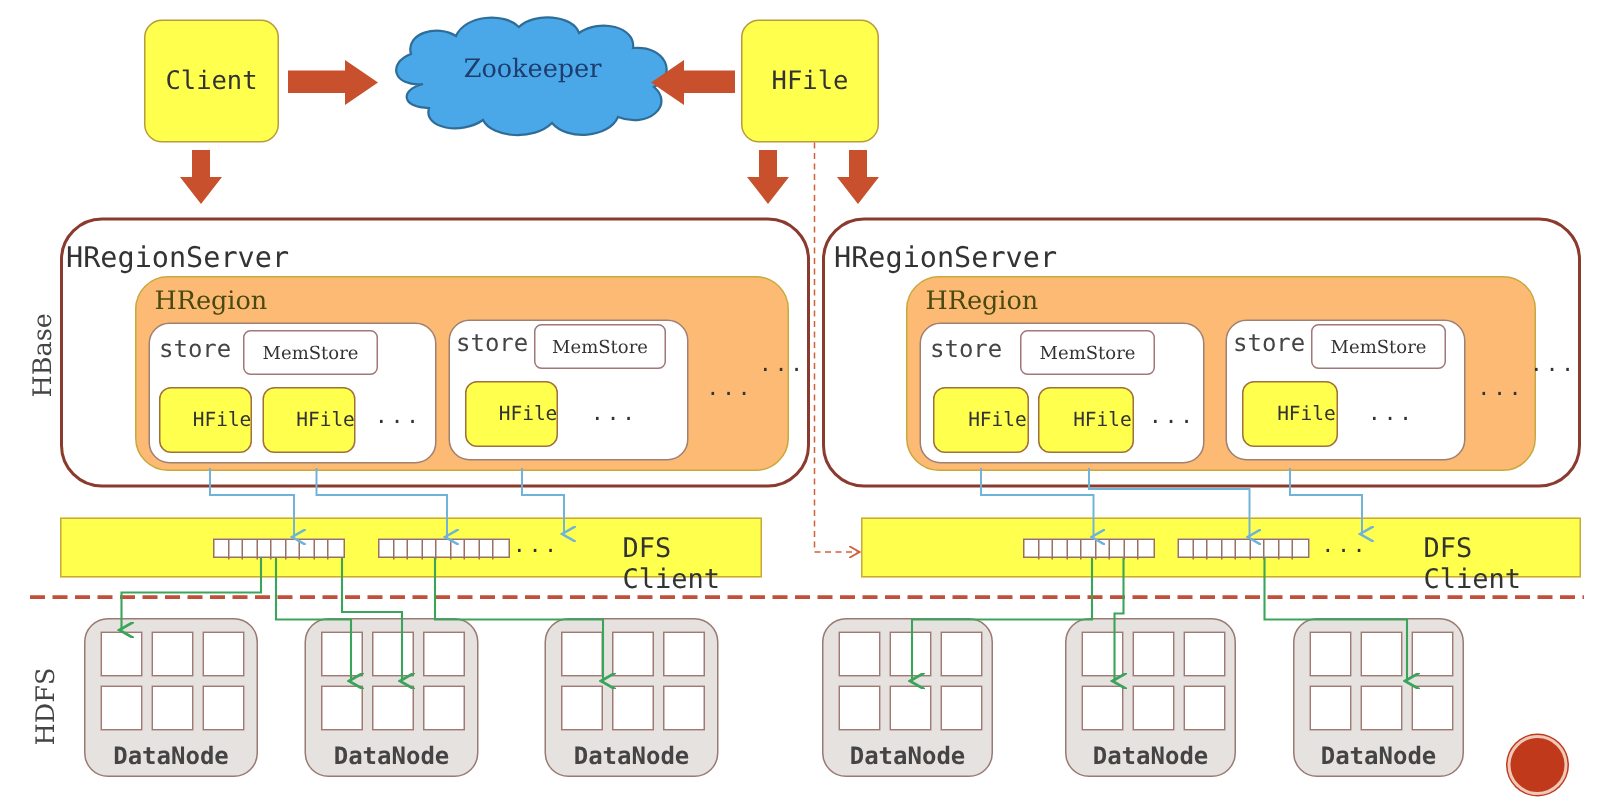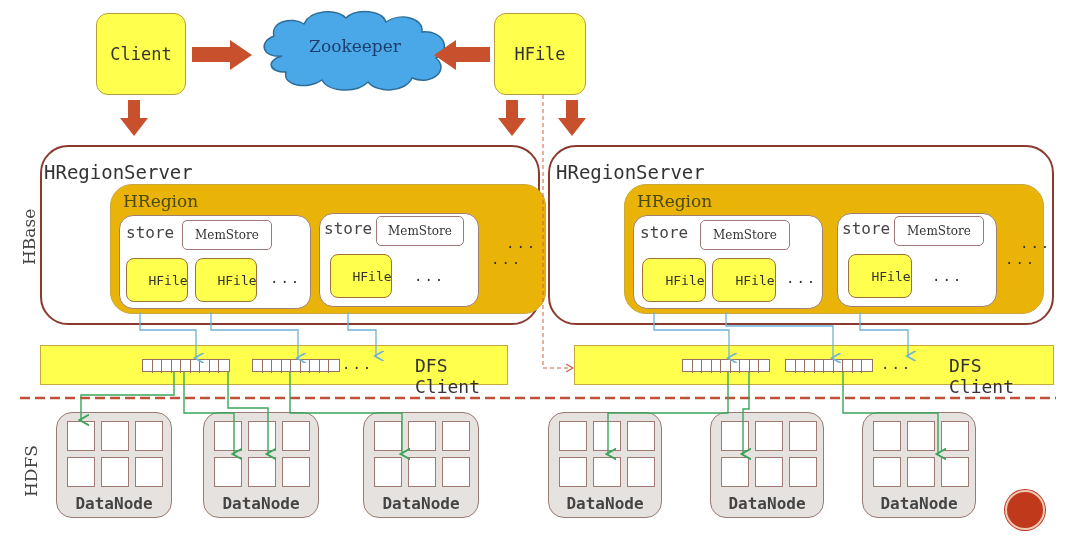--- a/index.html
+++ b/index.html
@@ -4,21 +4,21 @@
 <style>
   html, body { margin: 0; padding: 0; background: #ffffff; }
   body { width: 1080px; height: 537px; position: relative; overflow: hidden;
          font-family: "Liberation Serif", "DejaVu Serif", serif; }
   .abs { position: absolute; box-sizing: border-box; }
   .node-yellow { background: #ffff4d; border: 1.5px solid #b89b3a; border-radius: 12px;
                  display: flex; align-items: center; justify-content: center;
                  font-family: "DejaVu Sans Mono", "Liberation Mono", monospace; font-size: 17px; color: #333; }
   .server { border: 2.5px solid #8b3a2e; border-radius: 28px; background: #fff; }
   .server-label { font-family: "DejaVu Sans Mono", "Liberation Mono", monospace; font-size: 19px; color: #333; }
-  .region { background: #eab308; border: 1.5px solid #c9a83c; border-radius: 22px; margin-left: 20px; }
+  .region { background: #fdba74; border: 1.5px solid #c9a83c; border-radius: 22px; }
   .region-label { font-family: "DejaVu Serif", serif; font-size: 17px; color: #4a4a10; }
   .store { background: #fff; border: 1.5px solid #a08070; border-radius: 14px; }
   .store-label { font-family: "DejaVu Sans Mono", monospace; font-size: 16px; color: #444; }
   .memstore { background: #fff; border: 1.5px solid #a07878; border-radius: 5px;
               font-family: "DejaVu Serif", serif; font-size: 12px; color: #333;
               display: flex; align-items: center; justify-content: center; }
   .hfile { background: #ffff4d; border: 1.5px solid #a0703a; border-radius: 8px;
            font-family: "DejaVu Sans Mono", monospace; font-size: 13px; color: #333;
            display: flex; align-items: center; justify-content: center; padding-left: 22px; }
   .dots { font-family: "DejaVu Sans Mono", monospace; font-size: 14px; color: #333; letter-spacing: 2px; }

